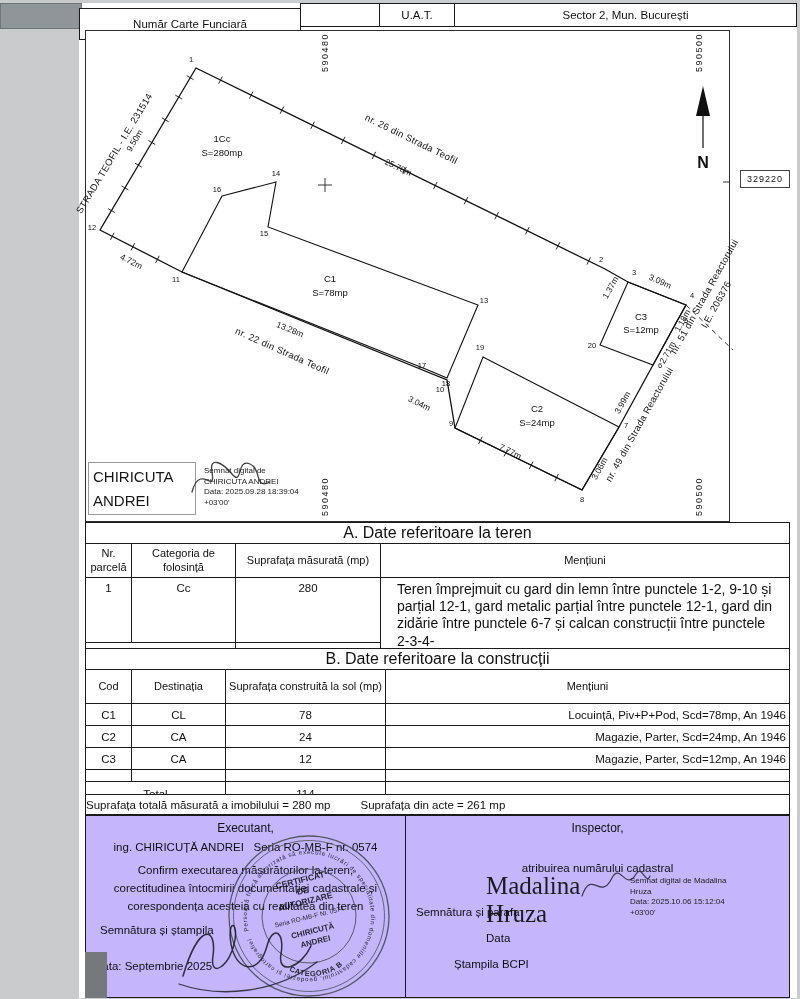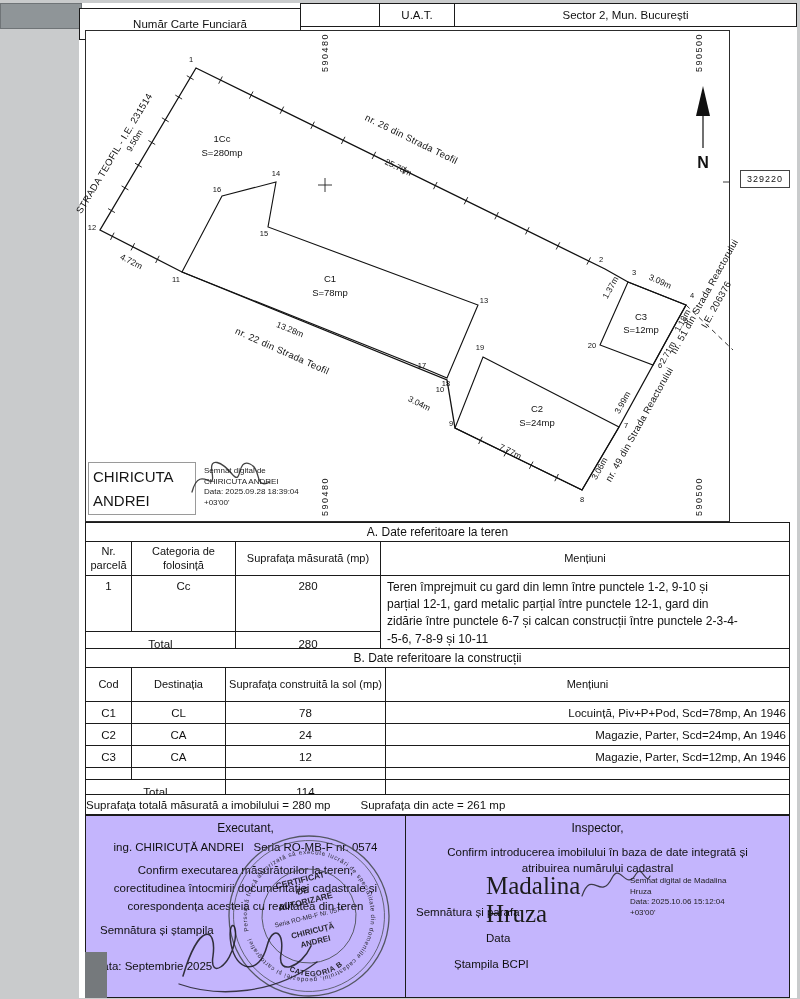--- a/index.html
+++ b/index.html
@@ -4,25 +4,25 @@
 <style>
   html,body{margin:0;padding:0;background:#c9cbcc;font-family:"Liberation Sans",sans-serif;color:#111}
   .page{position:relative;width:800px;height:999px;overflow:hidden;background:#c9cbcc}
   .abs{position:absolute}
   .white{position:absolute;background:#fff}
   .hcell{position:absolute;box-sizing:border-box;border:1px solid #1b1b1b;background:#fff;
          display:flex;align-items:center;justify-content:center;font-size:11.5px}
   .darkcell{position:absolute;background:#8f9598;border:1px solid #6f7477}
   .doc{border-collapse:collapse;table-layout:fixed;position:absolute;background:#fff;font-size:11.5px;color:#111}
   .doc td{border:1px solid #1b1b1b;text-align:center;padding:1px 3px;overflow:hidden}
-  .doc td.sec{height:16px;font-size:12px}
+  .doc td.sec{height:16px;font-size:16px}
   .doc tr.head td{height:31px;font-size:11px;line-height:1.25}
   .doc td.vt{vertical-align:top;padding-top:4px}
   .doc tr.r1 td{height:50px}
-  .doc td.ment{text-align:left;vertical-align:top;padding:3px 6px;line-height:17.2px;font-size:12px}
+  .doc td.ment{text-align:left;vertical-align:top;padding:3px 16px;line-height:17.2px;font-size:14px}
   .doc tr.tot td{height:21px}
   .doc tr.rowb td{height:19px}
   .doc td.mentb{text-align:right;padding-left:8px}
   .doc tr.empty td{height:9px}
   .totrow{position:absolute;box-sizing:border-box;border:1px solid #1b1b1b;background:#fff;
           display:flex;align-items:center;justify-content:flex-start;gap:30px;font-size:11.5px}
   .footer{position:absolute;box-sizing:border-box;border:1px solid #1b1b1b;background:#c4b5fd}
   .fpane{position:absolute;top:0;bottom:0;box-sizing:border-box}
   .fpane.left{left:0;width:320px;border-right:1px solid #1b1b1b}
   .fpane.right{left:320px;right:0}
@@ -274,21 +274,20 @@
       </svg>
 
       <svg class="abs" style="left:85px;top:88px" width="155" height="90" viewBox="0 0 155 90">
         <path d="M12,72 C28,18 46,22 42,52 C38,76 60,62 64,36 C67,16 56,16 60,40 C65,68 88,72 96,42 C102,20 114,28 110,50 C106,72 130,64 140,42" fill="none" stroke="#17171a" stroke-width="1.5" stroke-linecap="round" opacity="0.85"></path>
         <path d="M8,80 C48,94 104,90 146,58" fill="none" stroke="#17171a" stroke-width="1.3" stroke-linecap="round" opacity="0.8"></path>
       </svg>
     </div>
 
     <div class="fpane right">
       <div class="ftitle" style="top:5px">Inspector,</div>
-      <div class="fline" style="top:30px">Confirm introducerea imobilului în baza de date integrată și</div>
       <div class="fline" style="top:46px">atribuirea numărului cadastral</div>
       <div class="bigname" style="left:80px;top:56px">Madalina</div>
       <div class="bigname" style="left:80px;top:84px">Hruza</div>
       <div class="digsmall" style="left:224px;top:60px;width:130px">
         <div>Semnat digital de Madalina</div>
         <div>Hruza</div>
         <div>Data: 2025.10.06 15:12:04</div>
         <div>+03'00'</div>
       </div>
       <svg class="abs" style="left:168px;top:42px" width="80" height="50" viewBox="0 0 80 50">

